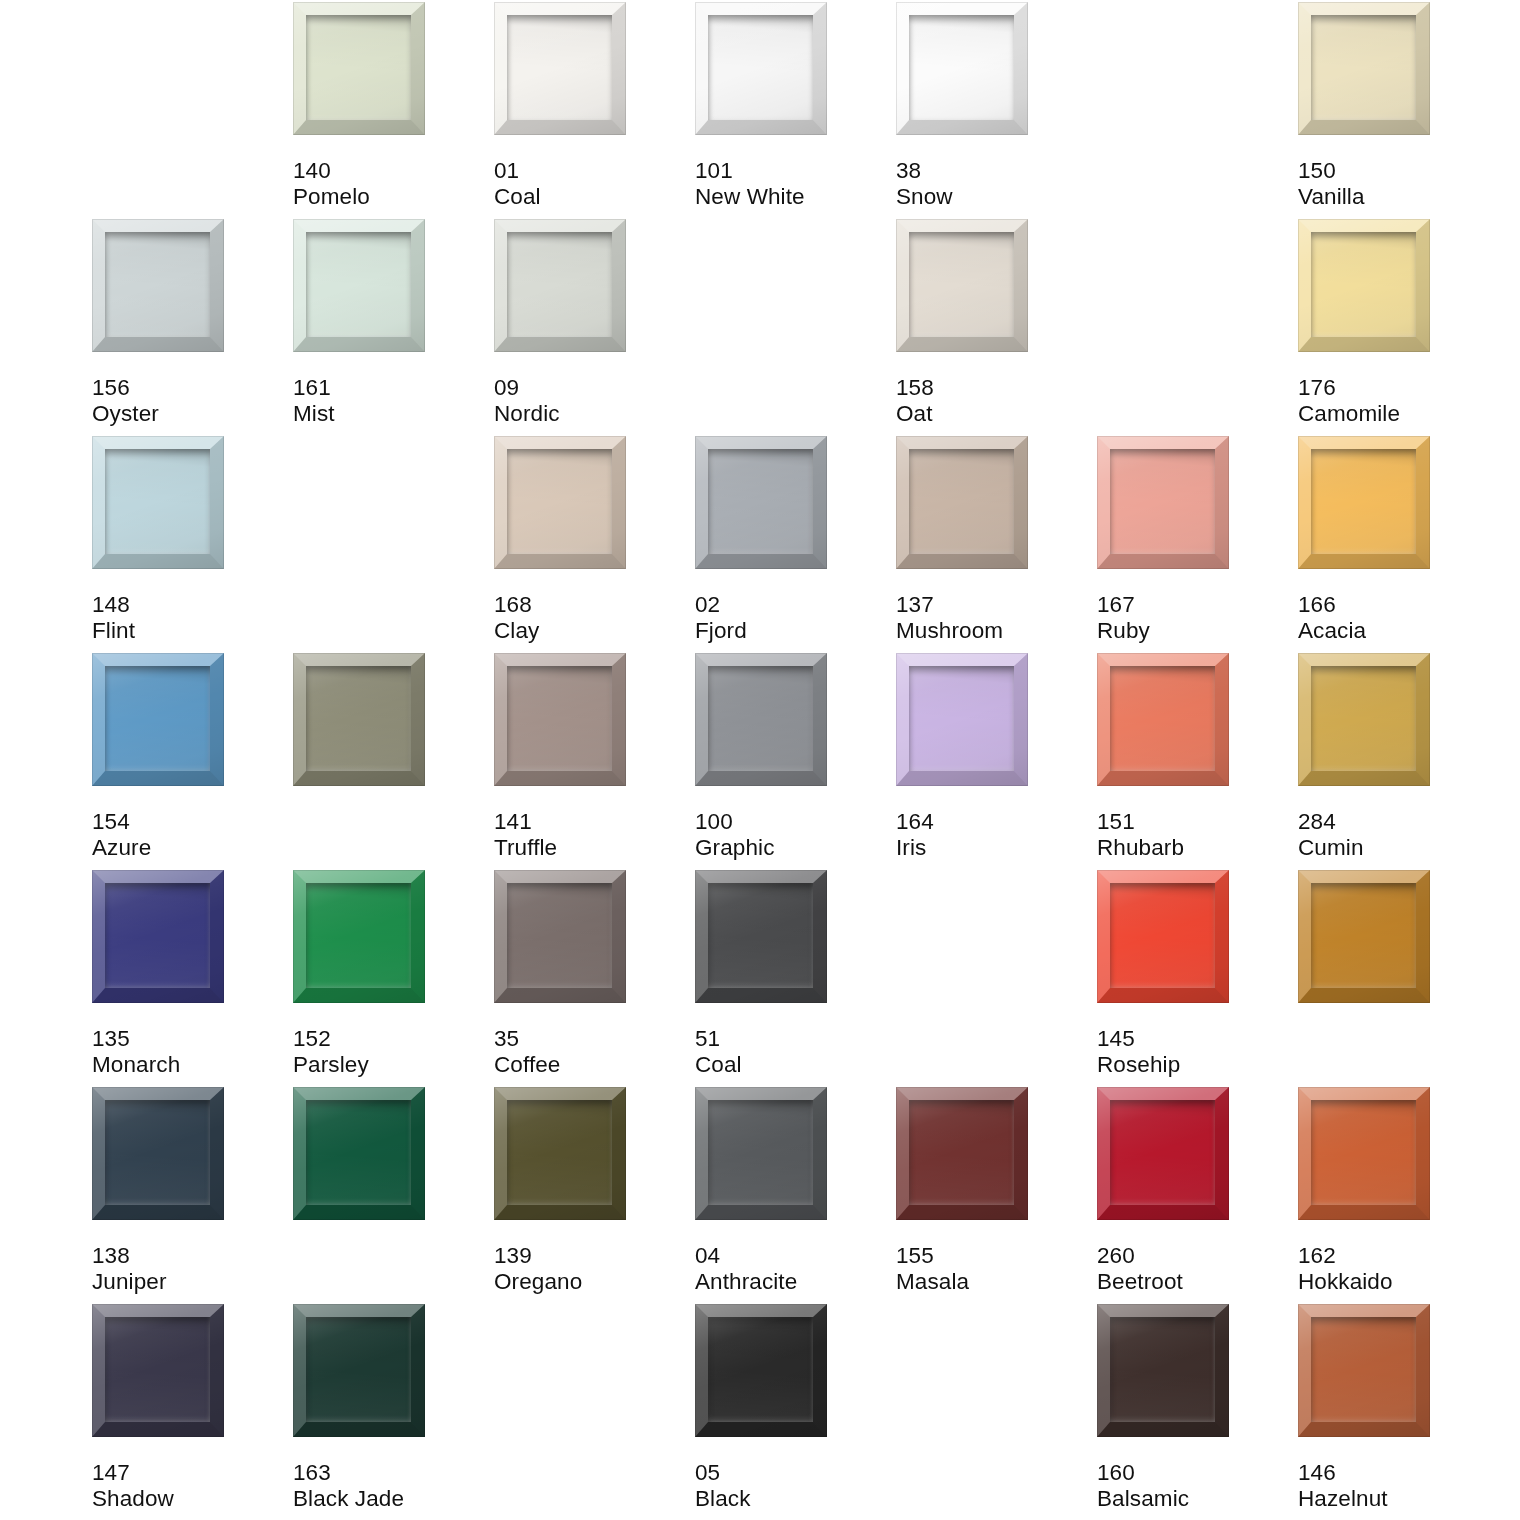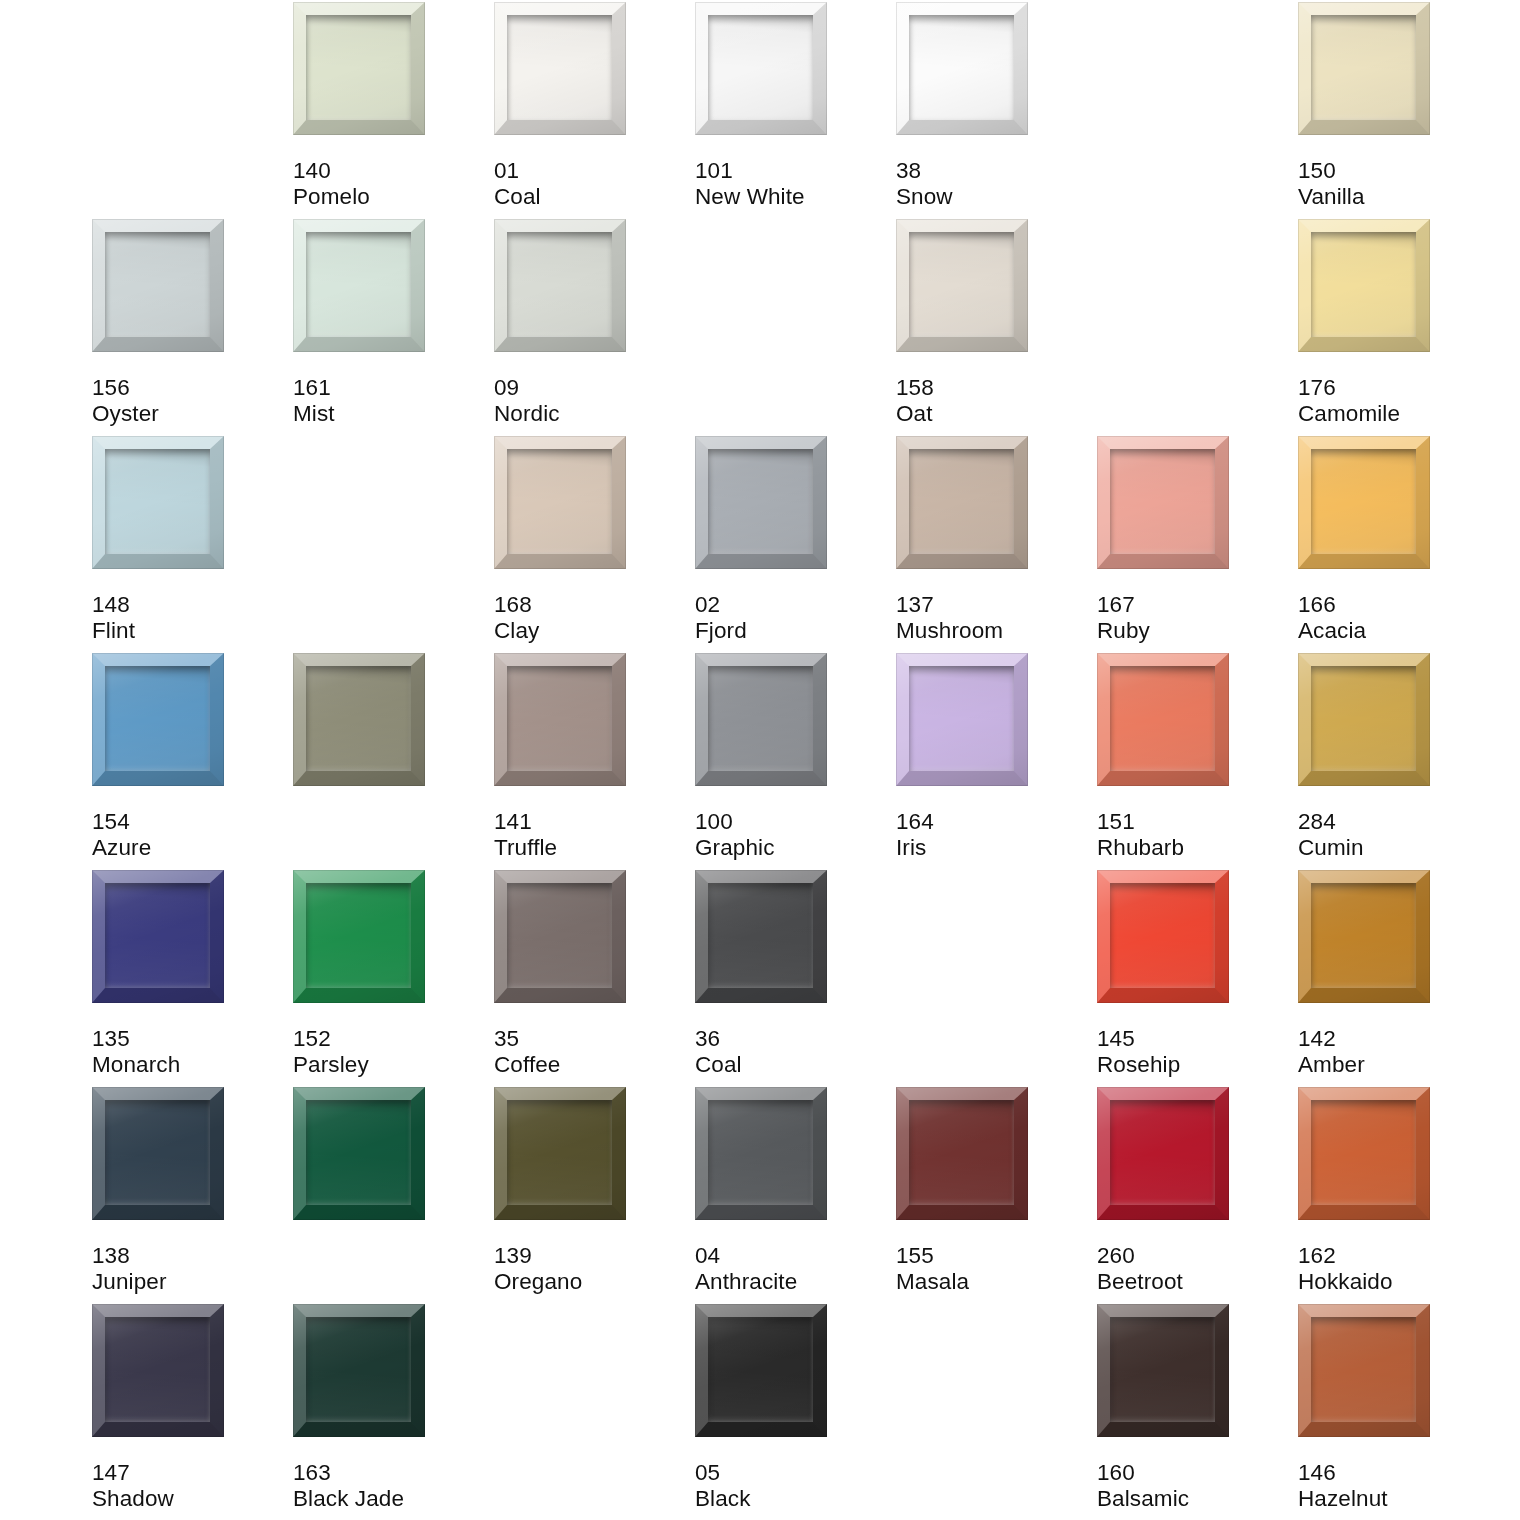--- a/index.html
+++ b/index.html
@@ -491,21 +491,21 @@
     <div class="cell">
       <div class="tile" style="background: rgb(74, 75, 77);">
         <div class="tile-bevel"></div>
         <div class="tile-inner" style="background: rgb(74, 75, 77);">
           <div class="tile-inner-shade"></div>
         </div>
         <div class="tile-sheen"></div>
         <div class="tile-edge"></div>
       </div>
       <div class="caption">
-        <span class="code">36</span>
+        <span class="code">51</span>
         <span class="name">Coal</span>
       </div>
     </div>
     <div class="cell empty"></div>
     <div class="cell">
       <div class="tile" style="background: rgb(239, 71, 51);">
         <div class="tile-bevel"></div>
         <div class="tile-inner" style="background: rgb(239, 71, 51);">
           <div class="tile-inner-shade"></div>
         </div>
@@ -519,24 +519,20 @@
     </div>
     <div class="cell">
       <div class="tile" style="background: rgb(191, 130, 41);">
         <div class="tile-bevel"></div>
         <div class="tile-inner" style="background: rgb(191, 130, 41);">
           <div class="tile-inner-shade"></div>
         </div>
         <div class="tile-sheen"></div>
         <div class="tile-edge"></div>
       </div>
-      <div class="caption">
-        <span class="code">142</span>
-        <span class="name">Amber</span>
-      </div>
     </div>
     <div class="cell">
       <div class="tile" style="background: rgb(49, 65, 79);">
         <div class="tile-bevel"></div>
         <div class="tile-inner" style="background: rgb(49, 65, 79);">
           <div class="tile-inner-shade"></div>
         </div>
         <div class="tile-sheen"></div>
         <div class="tile-edge"></div>
       </div>

